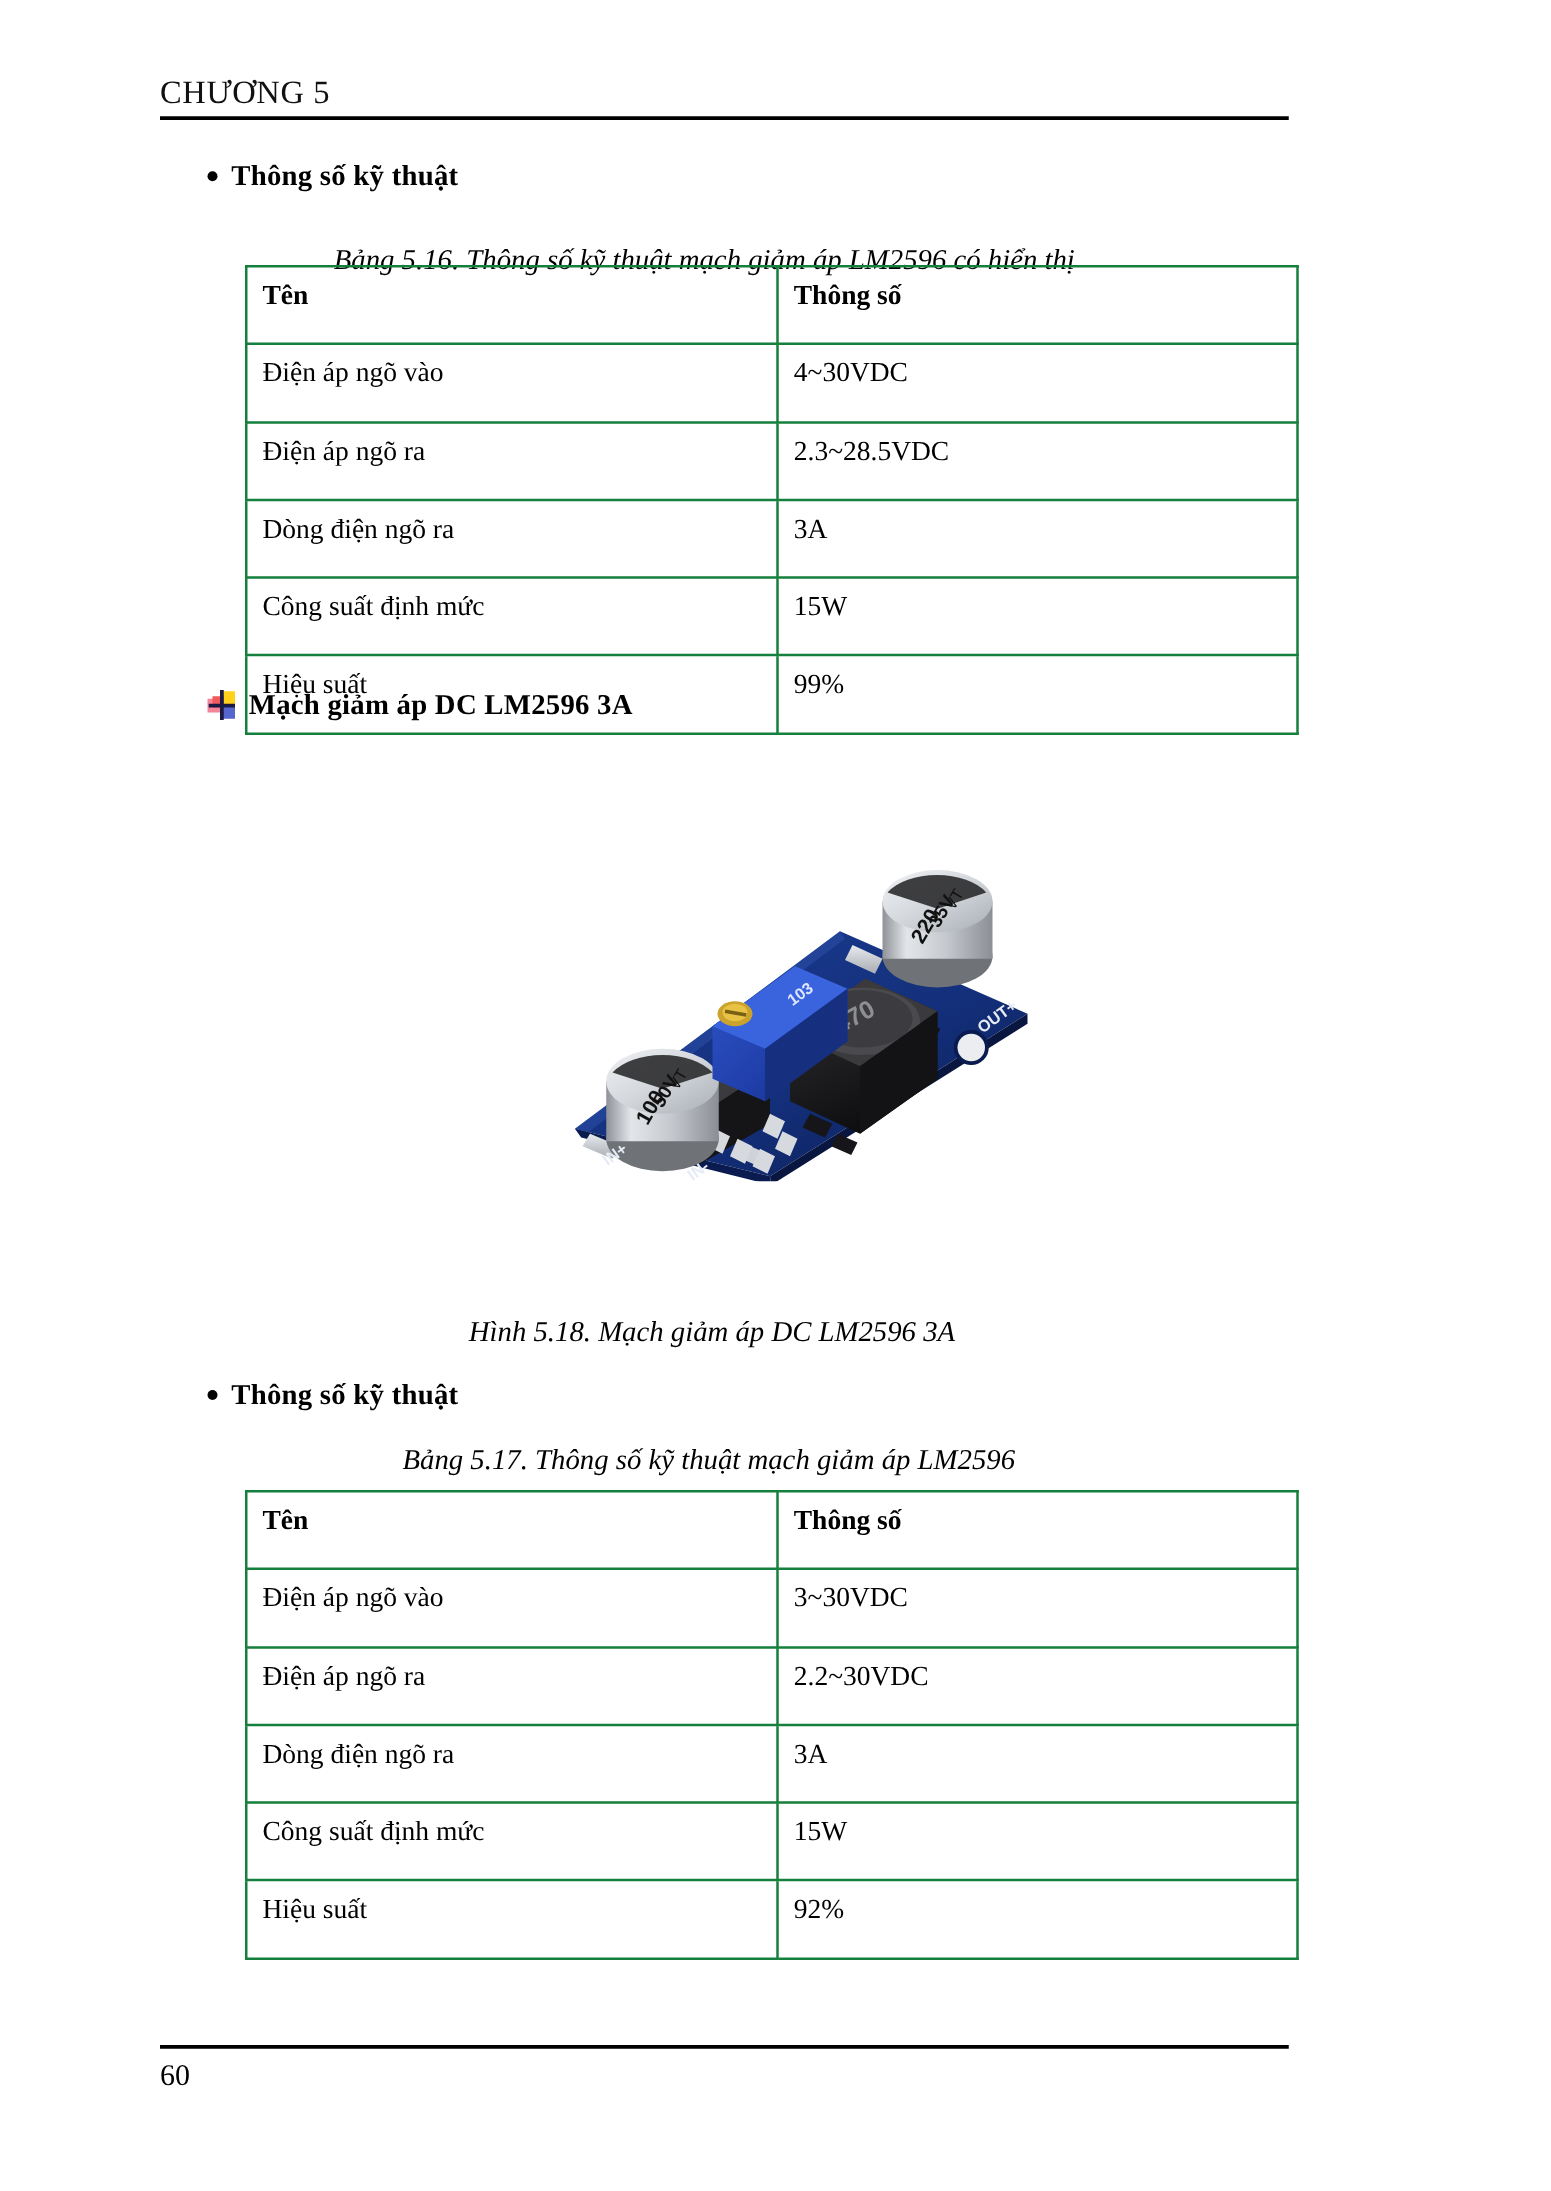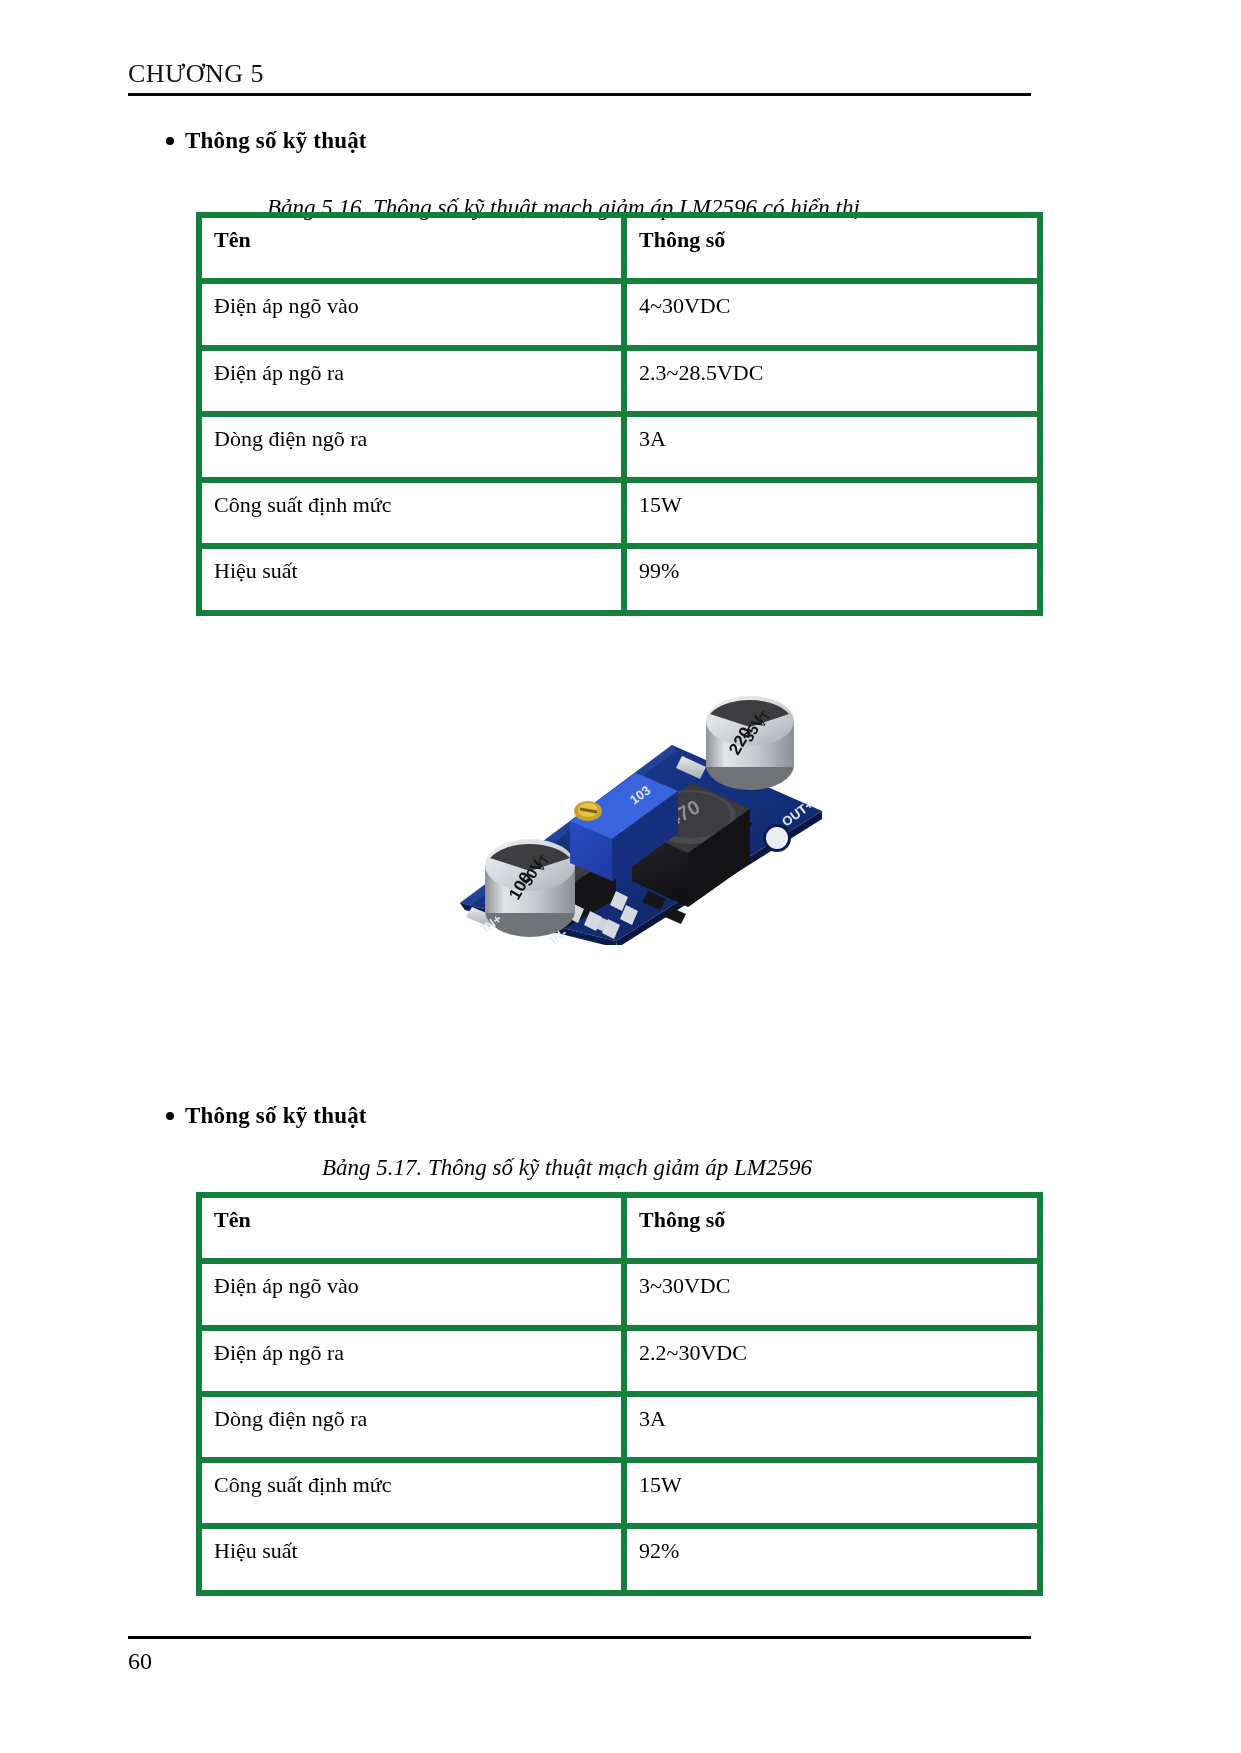--- a/index.html
+++ b/index.html
@@ -93,21 +93,21 @@
 
   
   .spec-table {
     position: absolute;
     border-collapse: collapse;
     table-layout: fixed;
     width: 841px;
     font-size: 22px;
   }
   .spec-table td {
-    border: 6px solid #15803d;
+    border: 2px solid #15803d;
     padding: 9px 28px 26px 12px;
     vertical-align: top;
     line-height: 1.15;
   }
   .spec-table col.c1 { width: 425px; }
   .spec-table col.c2 { width: 416px; }
   .spec-table tr.head td {
     font-weight: bold;
   }
 
@@ -181,20 +181,31 @@
         <td>Công suất định mức</td>
         <td>15W</td>
       </tr>
       <tr>
         <td>Hiệu suất</td>
         <td>99%</td>
       </tr>
     </tbody>
   </table>
 
+  <div class="bullet-heading" style="left:166px; top:551px;">
+    <span class="pin-icon">
+      <i class="pin-q1"></i>
+        <i class="pin-q2"></i>
+        <i class="pin-q3"></i>
+        <i class="pin-q4"></i>
+      <i class="pin-vbar"></i>
+        <i class="pin-hbar"></i>
+    </span>
+    <span class="heading-text">Mạch giảm áp DC LM2596 3A</span>
+  </div>
 
   <div class="figure" style="left:420px; top:615px;">
     <div class="board-wrap">
       <svg width="420" height="330" viewBox="0 0 420 330">
         <defs>
           <linearGradient id="pcbGrad" x1="0" y1="0" x2="1" y2="1">
             <stop offset="0%" stop-color="#1b3d92"></stop>
             <stop offset="55%" stop-color="#14307c"></stop>
             <stop offset="100%" stop-color="#0a1c4f"></stop>
           </linearGradient>
@@ -303,20 +314,21 @@
           <text x="214" y="190" fill="#dfe6ff" font-family="'Liberation Sans',sans-serif" font-size="13" font-weight="bold" transform="rotate(-36 214 190)">103</text>
         </g>
 
         <text x="66" y="318" fill="#e6ebf5" font-family="'Liberation Sans',sans-serif" font-size="13" font-weight="bold" transform="rotate(-36 66 318)">IN+</text>
         <text x="134" y="330" fill="#e6ebf5" font-family="'Liberation Sans',sans-serif" font-size="13" font-weight="bold" transform="rotate(-36 134 330)">IN-</text>
         <text x="366" y="212" fill="#e6ebf5" font-family="'Liberation Sans',sans-serif" font-size="13" font-weight="bold" transform="rotate(-36 366 212)">OUT+</text>
       </svg>
     </div>
   </div>
 
+  <div class="caption" style="left:375px; top:1053px;">Hình 5.18. Mạch giảm áp DC LM2596 3A</div>
 
   <div class="bullet-heading" style="left:166px; top:1103px;">
     <span class="bullet-dot"></span>
     <span class="heading-text">Thông số kỹ thuật</span>
   </div>
 
   <div class="caption" style="left:322px; top:1155px;">Bảng 5.17. Thông số kỹ thuật mạch giảm áp LM2596</div>
 
   <table class="spec-table" style="left:196px; top:1192px;">
     <colgroup>

